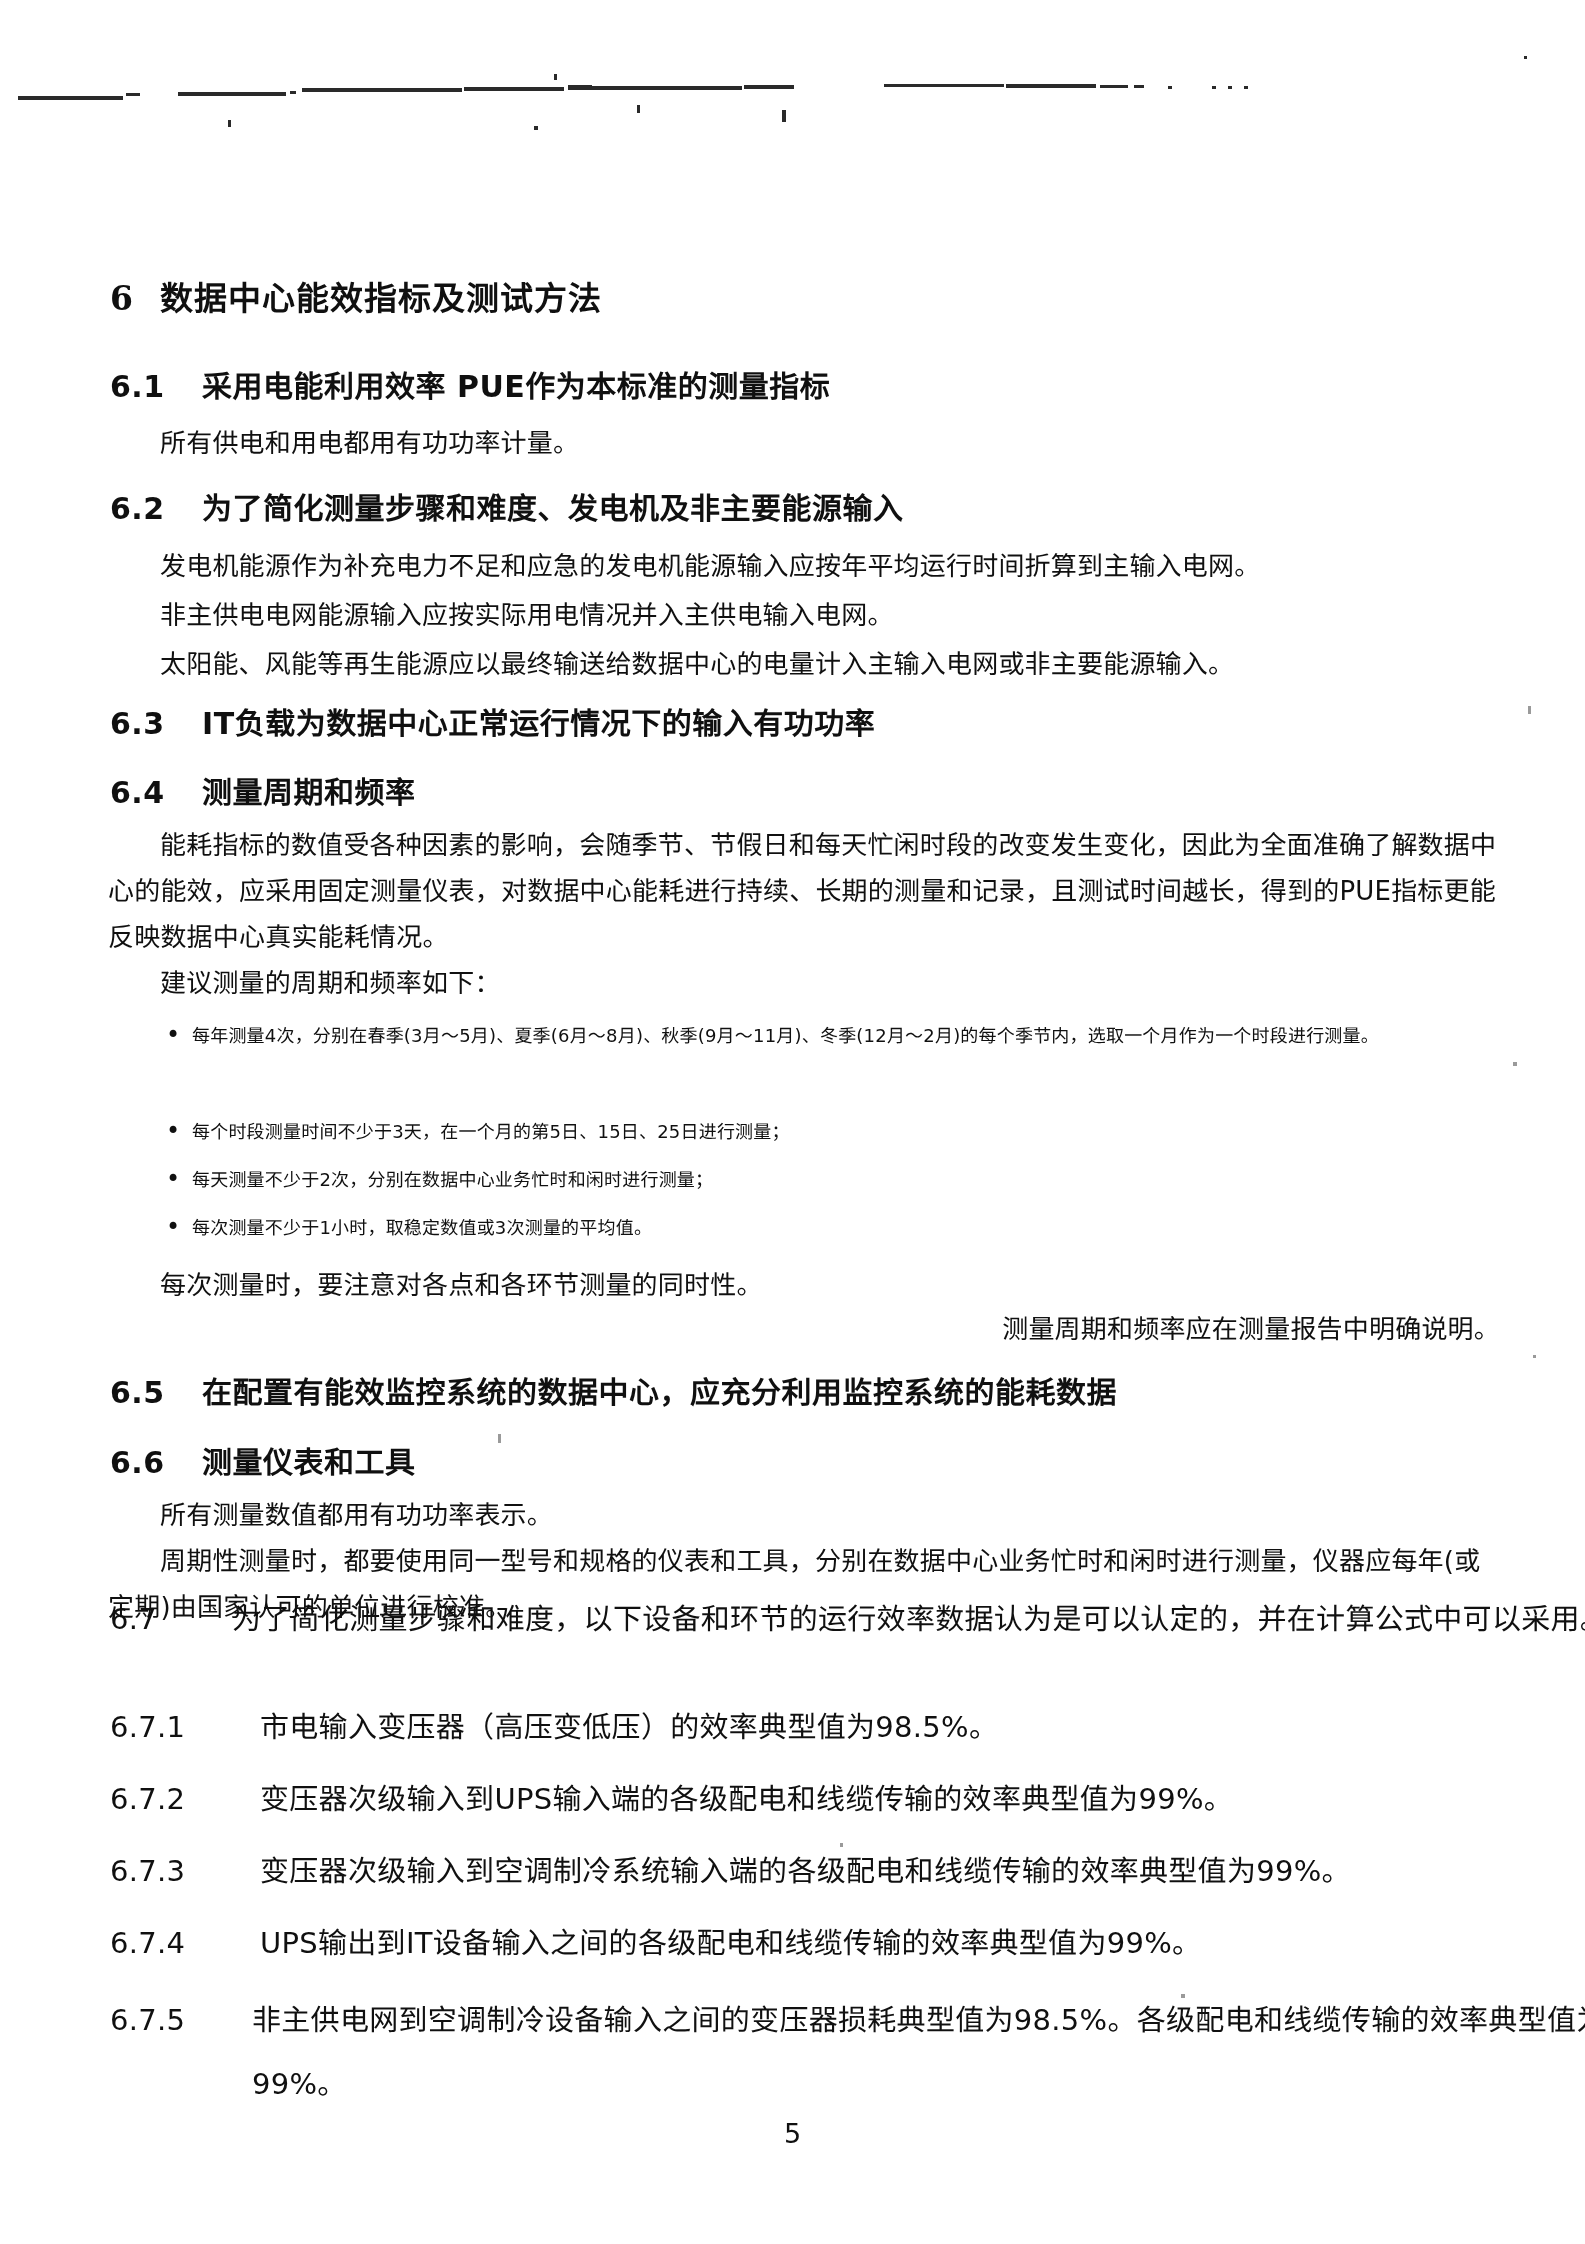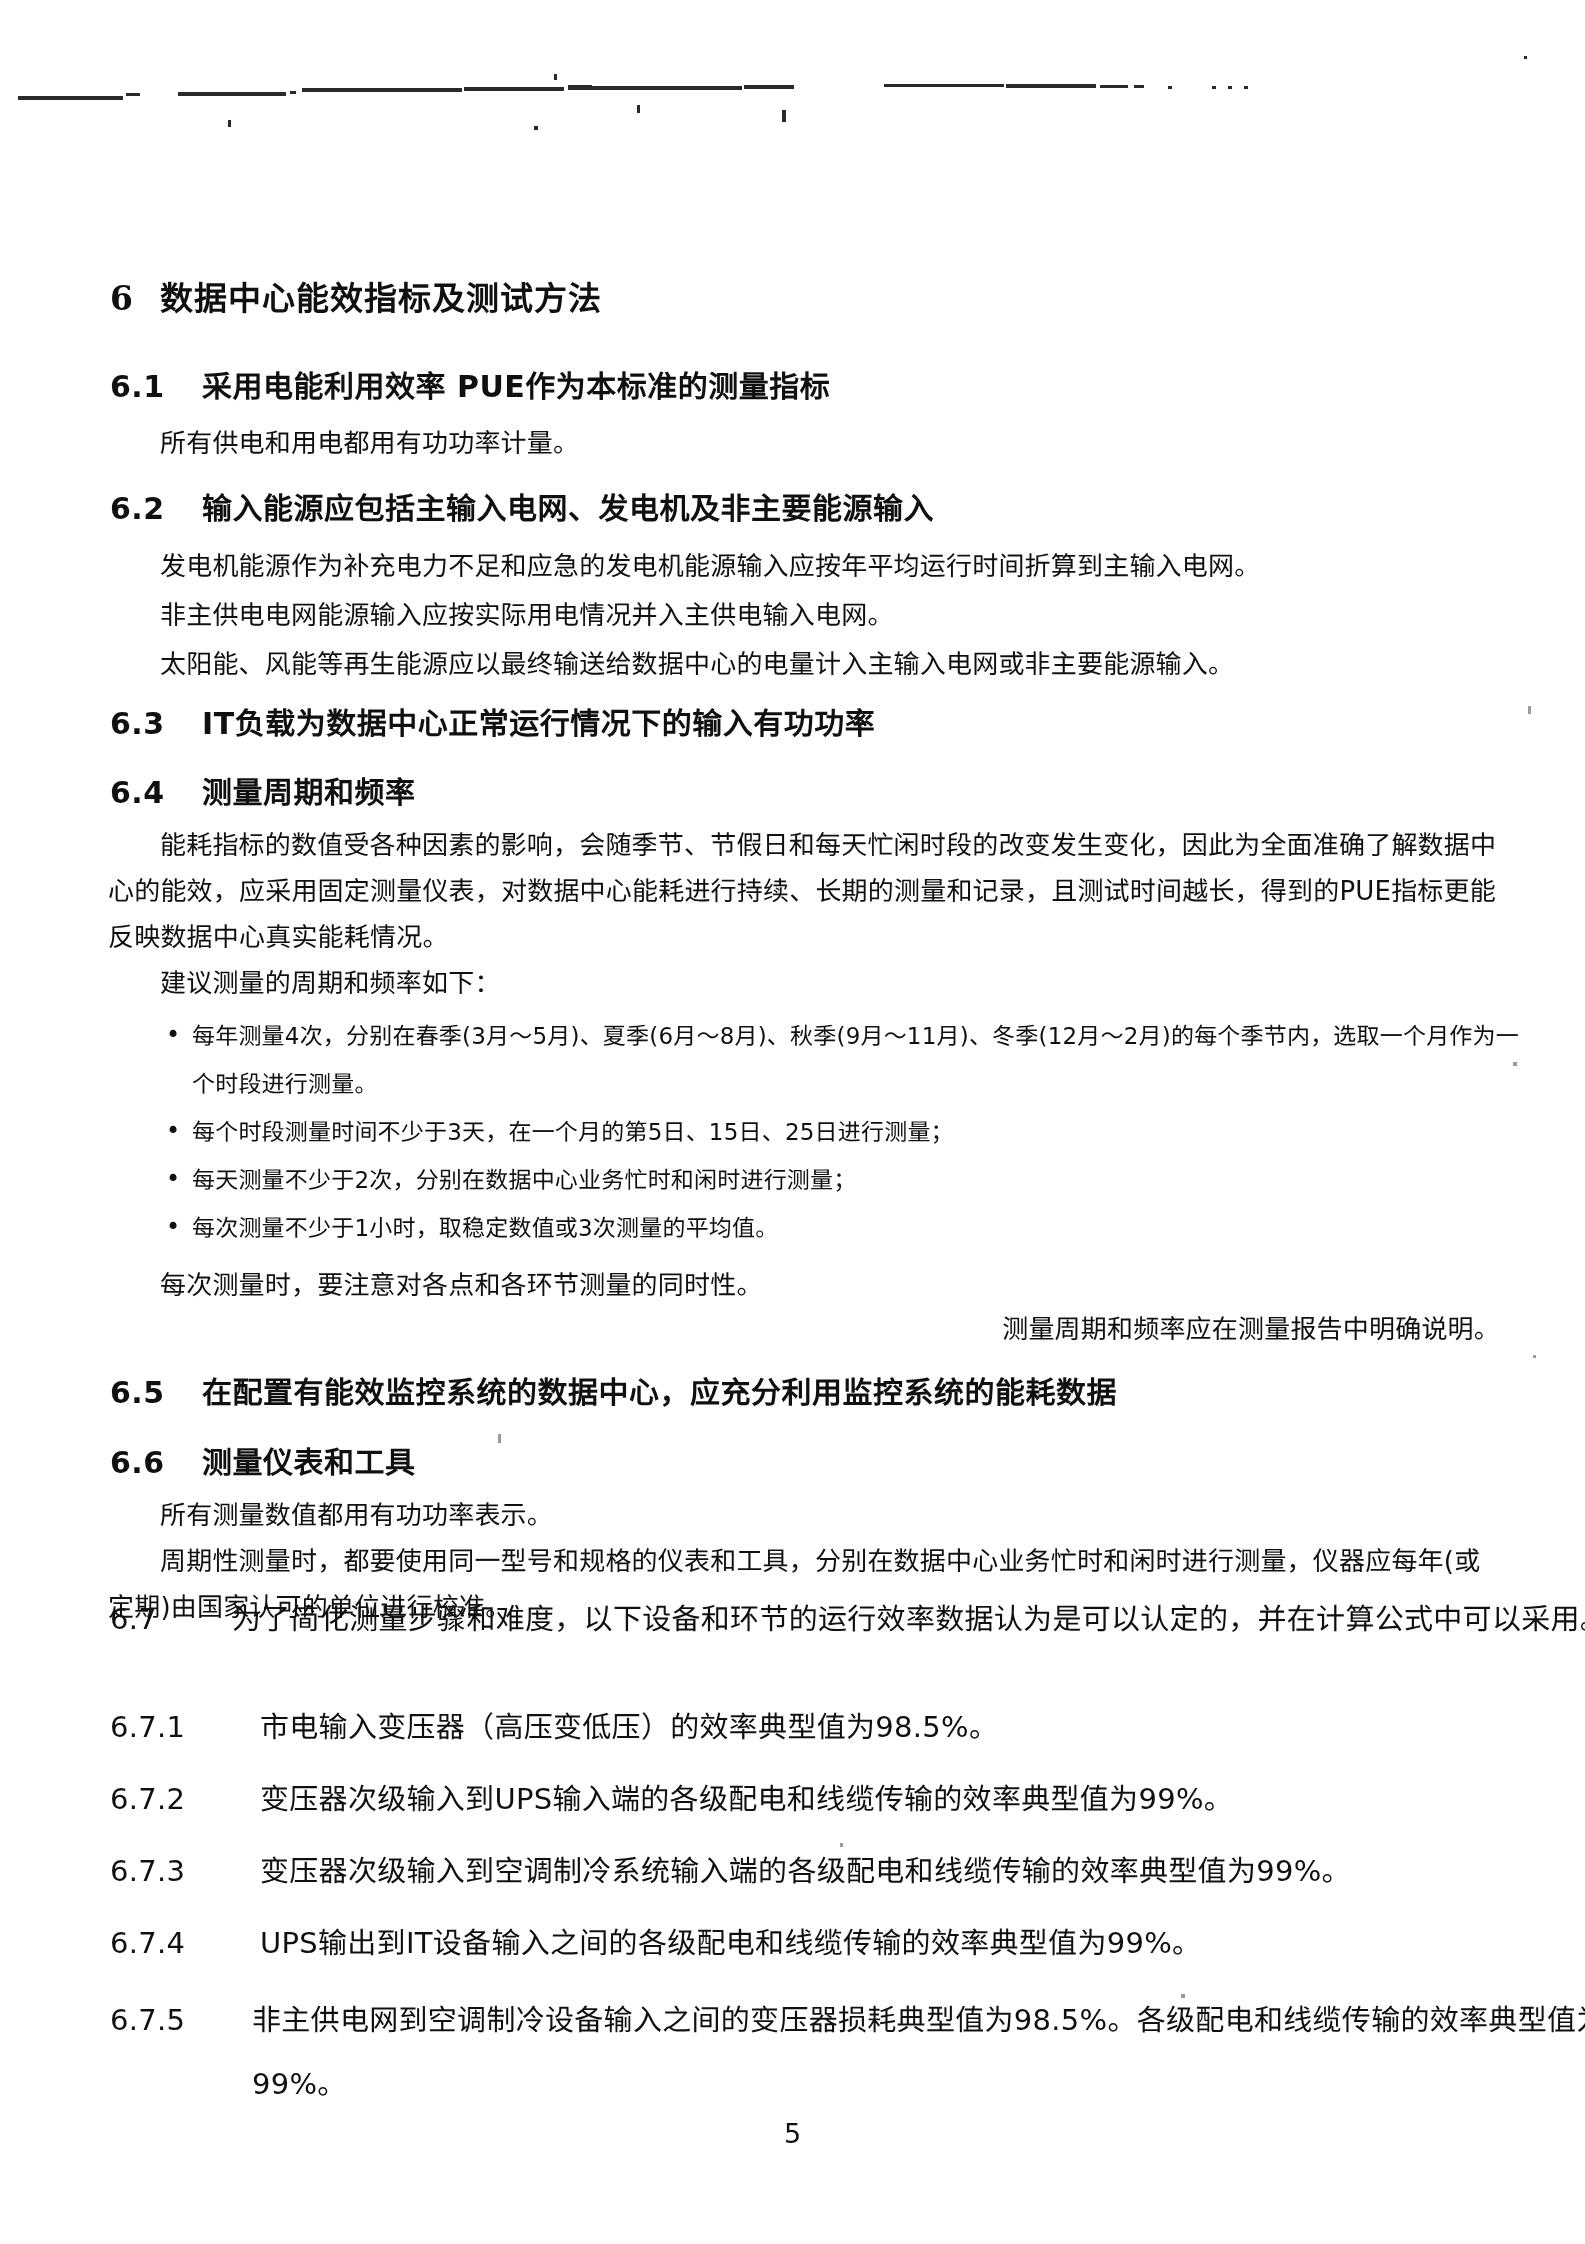--- a/index.html
+++ b/index.html
@@ -109,21 +109,21 @@
   
   .para {
     font-size: 26px;
     line-height: 46px;
     position: absolute;
     letter-spacing: 0.2px;
   }
   .para.indent { text-indent: 52px; }
 
   .bullet {
-    font-size: 23px;
+    font-size: 18px;
     line-height: 48px;
     position: absolute;
     letter-spacing: 0.2px;
     padding-left: 26px;
   }
   .bullet::before {
     content: "\2022";
     position: absolute;
     left: 0;
     top: -1px;
@@ -201,21 +201,21 @@
     <div class="h1">
       <span class="num">6</span><span>数据中心能效指标及测试方法</span>
     </div>
 
     <div class="h2" style="left:110px; top:362px;">
       <span class="num">6.1</span><span>采用电能利用效率 PUE作为本标准的测量指标</span>
     </div>
     <div class="para" style="left:160px; top:420px; width:1300px;">所有供电和用电都用有功功率计量。</div>
 
     <div class="h2" style="left:110px; top:484px;">
-      <span class="num">6.2</span><span>输入能源应包括主输入电网、发电机及非主要能源输入</span>
+      <span class="num">6.2</span><span>为了简化测量步骤和难度、发电机及非主要能源输入</span>
     </div>
     <div class="para" style="left:160px; top:543px; width:1340px;">发电机能源作为补充电力不足和应急的发电机能源输入应按年平均运行时间折算到主输入电网。</div>
     <div class="para" style="left:160px; top:592px; width:1340px;">非主供电电网能源输入应按实际用电情况并入主供电输入电网。</div>
     <div class="para" style="left:160px; top:641px; width:1340px;">太阳能、风能等再生能源应以最终输送给数据中心的电量计入主输入电网或非主要能源输入。</div>
 
     <div class="h2" style="left:110px; top:699px;">
       <span class="num">6.3</span><span>IT负载为数据中心正常运行情况下的输入有功功率</span>
     </div>
 
     <div class="h2" style="left:110px; top:768px;">

